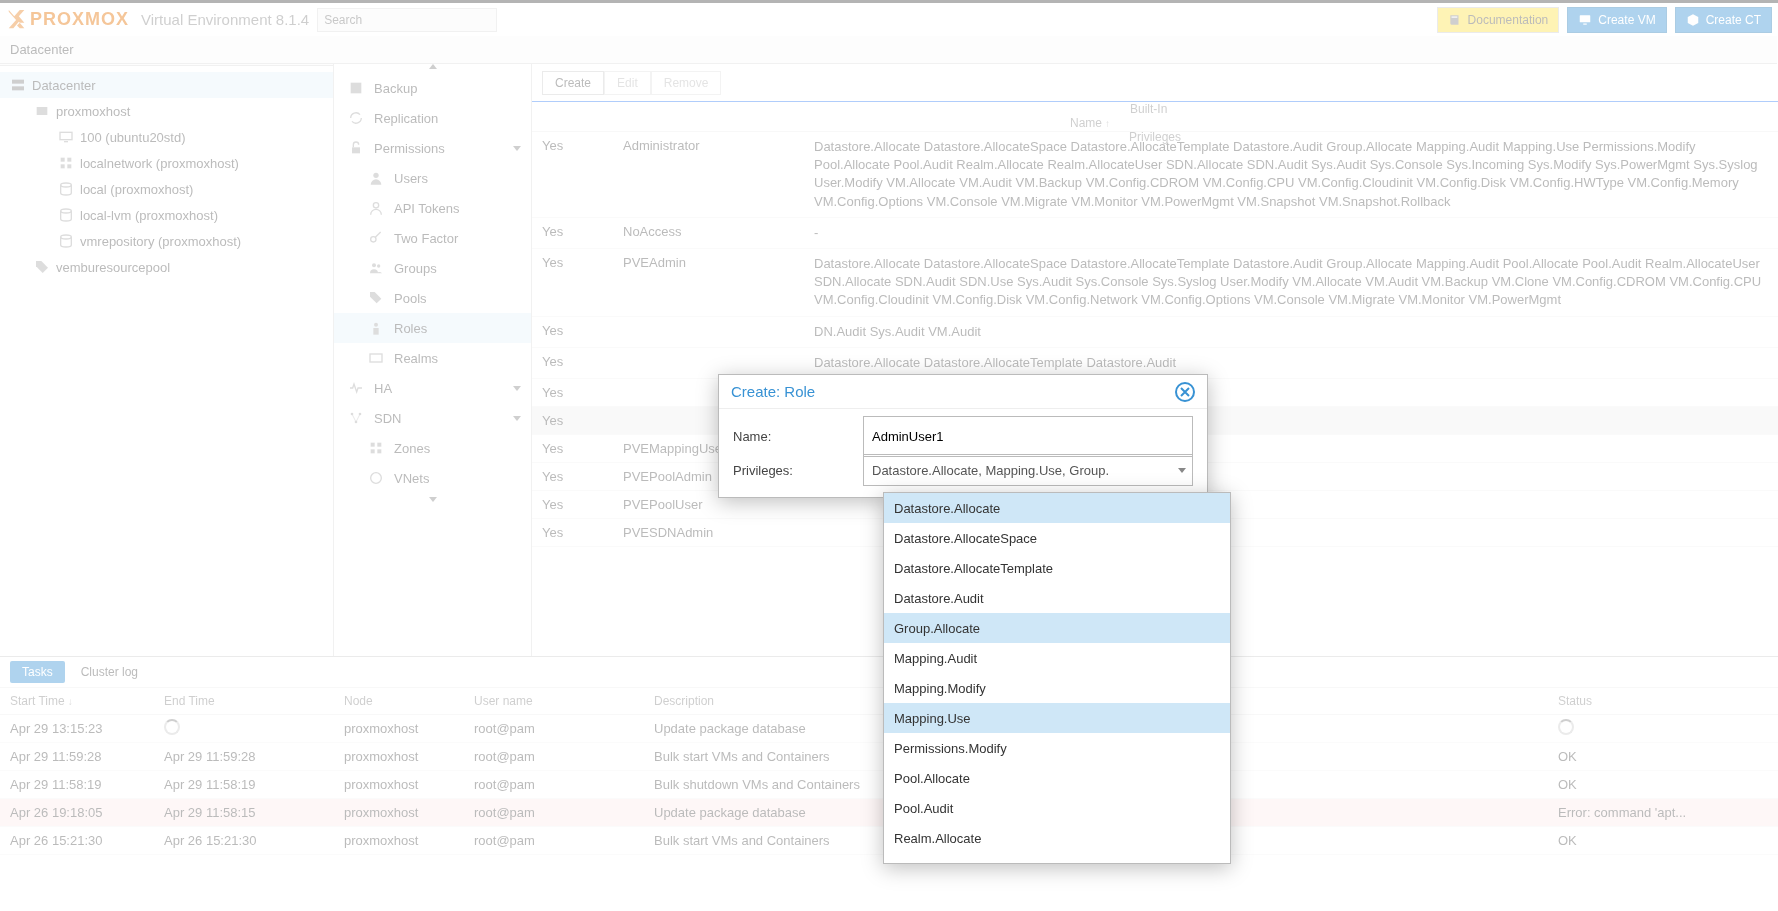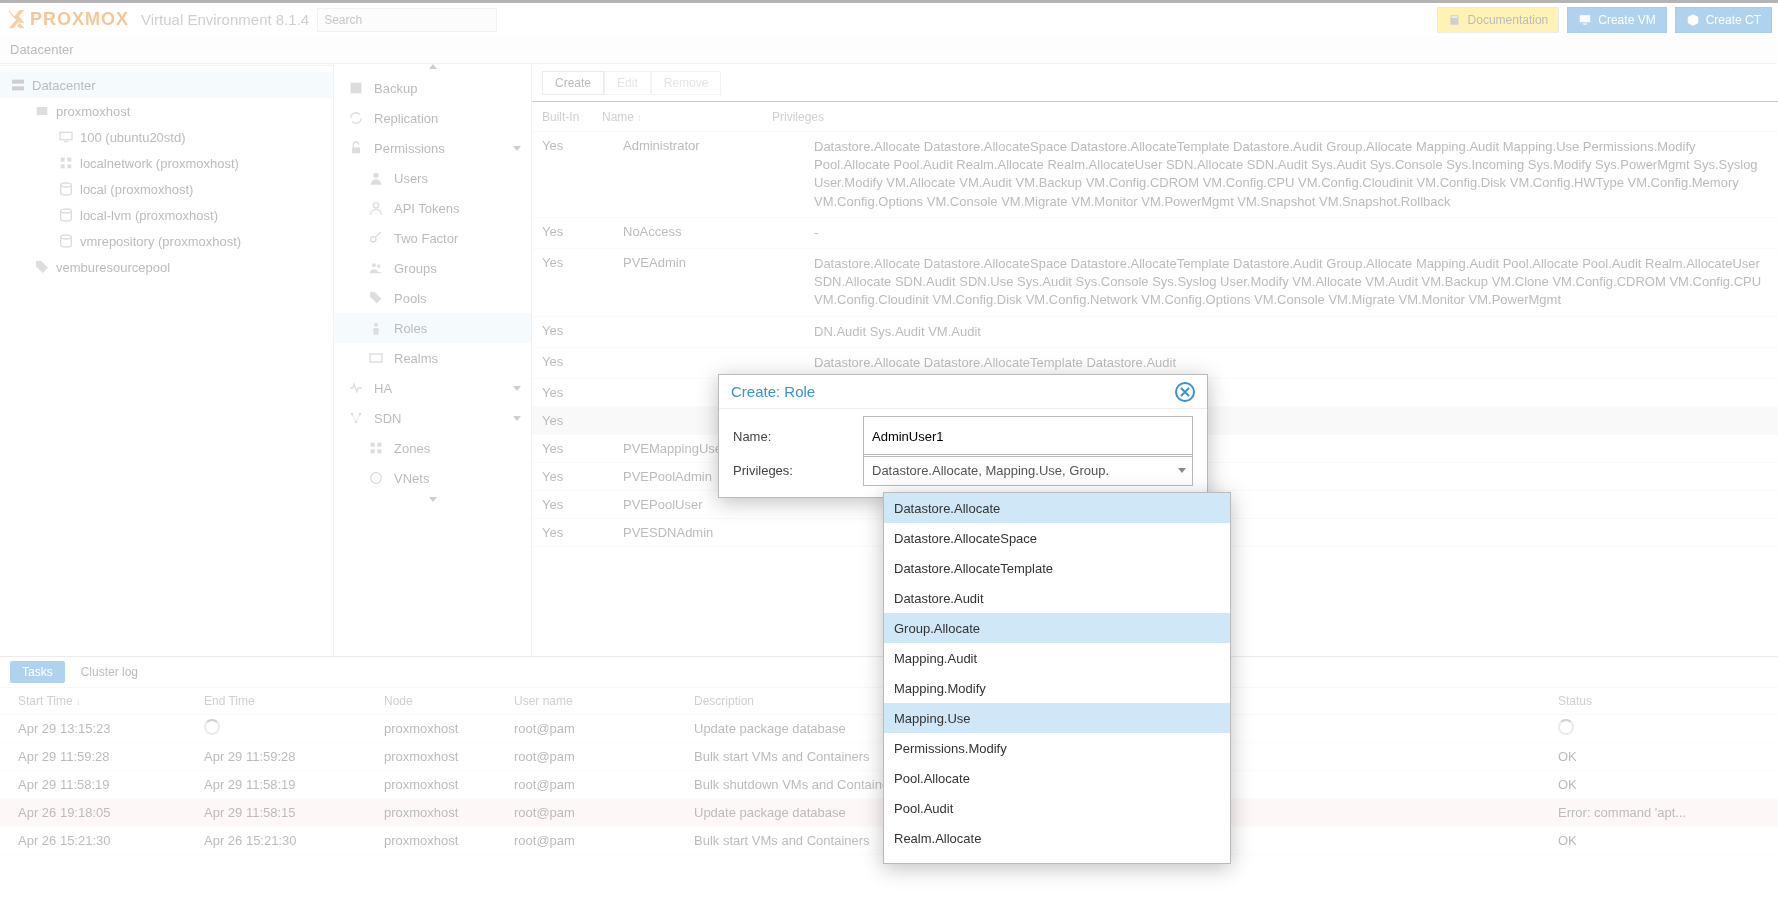--- a/index.html
+++ b/index.html
@@ -37,36 +37,36 @@
 .menu-item { display: flex; align-items: center; height: 30px; padding: 0 10px 0 14px; gap: 10px; cursor: pointer; }
 .menu-item.sub { padding-left: 34px; }
 .menu-item.active { background: #e6f2fb; }
 .menu-item .ico { width: 16px; height: 16px; color: #888; }
 .menu-scroll-arrows { display:flex; justify-content:center; gap:10px; color:#bbb; }
 
 .right-panel { flex: 1; display: flex; flex-direction: column; overflow: hidden; }
 .toolbar { height: 38px; border-bottom: 1px solid #3b82f6; display:flex; align-items:center; padding: 0 10px; margin-top: 28px; }
 .btn { height: 24px; padding: 0 12px; border:1px solid #ccc; background:#fff; color:#555; font-size:12px; cursor:pointer; }
 .btn.disabled { color:#bbb; border-color:#e0e0e0; }
-.grid-head { display:flex; height: 30px; border-bottom:1px solid #eee; color:#888; font-size:12px; align-items:center; }
+.grid-head { display:flex; height: 30px; border-bottom:1px solid #eee; color:#888; font-size:12px; align-items:center;flex-direction:column; }
 .col-builtin { width: 70px; padding-left: 10px; }
 .col-name { width: 170px; }
 .col-priv { flex:1; }
 .grid-body { overflow:auto; }
 .grid-row { display:flex; border-bottom:1px solid #f3f3f3; padding: 6px 0; font-size:13px; color:#555; align-items:flex-start;gap:21px; }
 .grid-row .col-priv { line-height:1.4; padding-right:8px; white-space: normal; }
 .grid-row.sel { background:#f0f0f0; }
 
 
 .bottom { border-top:1px solid #ccc; }
 .bottom-tabs { display:flex; height:30px; align-items:center; padding:0 10px; gap:4px; }
 .tab { padding:4px 12px; font-size:12px; color:#555; cursor:pointer; }
 .tab.active { background:#3892d4; color:#fff; border-radius:2px; }
 .log-head { display:flex; height:28px; border-top:1px solid #eee; border-bottom:1px solid #eee; color:#888; font-size:12px; align-items:center; }
-.lc-start{width:204px;padding-left:18px;} .lc-end{width:180px;} .lc-node{width:130px;} .lc-user{width:180px;} .lc-desc{flex:1;} .lc-status{width:220px;}
+.lc-start{width:164px;padding-left:10px;} .lc-end{width:180px;} .lc-node{width:130px;} .lc-user{width:180px;} .lc-desc{flex:1;} .lc-status{width:220px;}
 .log-row { display:flex; height:28px; align-items:center; font-size:13px; color:#555; border-bottom:1px solid #f5f5f5; }
 .log-row.err { background:#fdecec; }
 .spinner { width:16px; height:16px; border:2px solid #ccc; border-top-color:#888; border-radius:50%; display:inline-block; }
 
 
 .dialog { position:absolute; left:718px; top:374px; width:490px; background:#fff; border:1px solid #bbb; box-shadow:0 4px 20px rgba(0,0,0,0.25); z-index:100; }
 .dialog-title { height:34px; display:flex; align-items:center; padding:0 12px; color:#3892d4; font-size:15px; border-bottom:1px solid #eee; }
 .dialog-close { margin-left:auto; width:20px; height:20px; border:2px solid #3892d4; border-radius:50%; color:#3892d4; display:flex; align-items:center; justify-content:center; font-size:13px; cursor:pointer; }
 .dialog-body { padding:10px 14px; }
 .form-row { display:flex; align-items:center; height:34px; }

